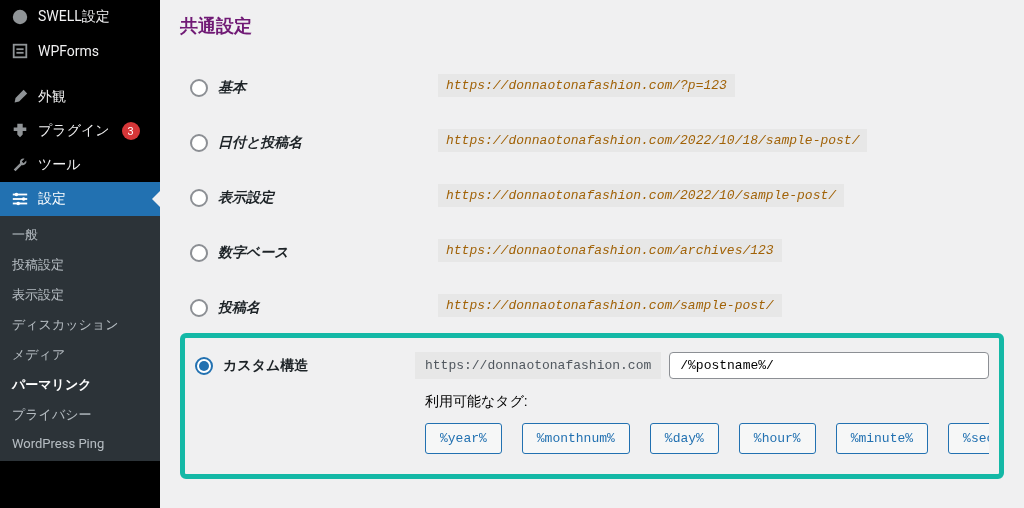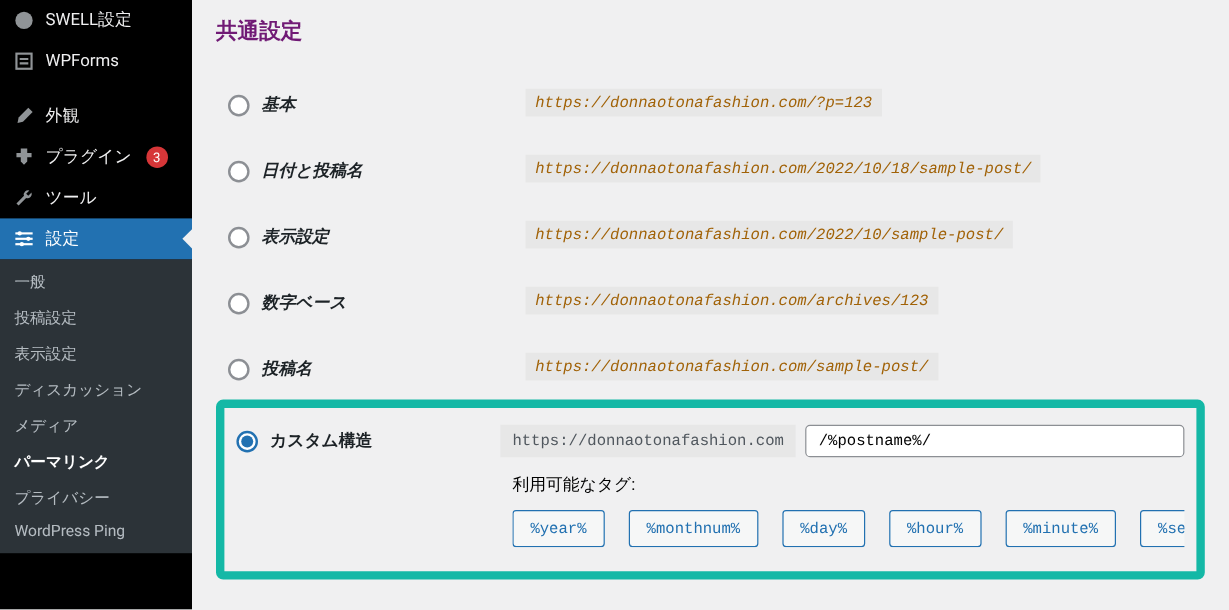--- a/index.html
+++ b/index.html
@@ -143,21 +143,21 @@
     font-family: "SFMono-Regular", Consolas, "Liberation Mono", Menlo, monospace;
     background: #e7e7e7;
     padding: 4px 8px;
     color: #a16207;
     display: inline-block;
     font-size: 13px;
     margin-left: 28px;
   }
 
   .custom-box {
-    border: 7px solid #14b8a6;
+    border: 5px solid #14b8a6;
     border-radius: 6px;
     padding: 14px 10px 20px 10px;
   }
   .custom-top {
     display: flex;
     align-items: center;
     gap: 0;
   }
   .prefix-code {
     font-family: "SFMono-Regular", Consolas, "Liberation Mono", Menlo, monospace;

